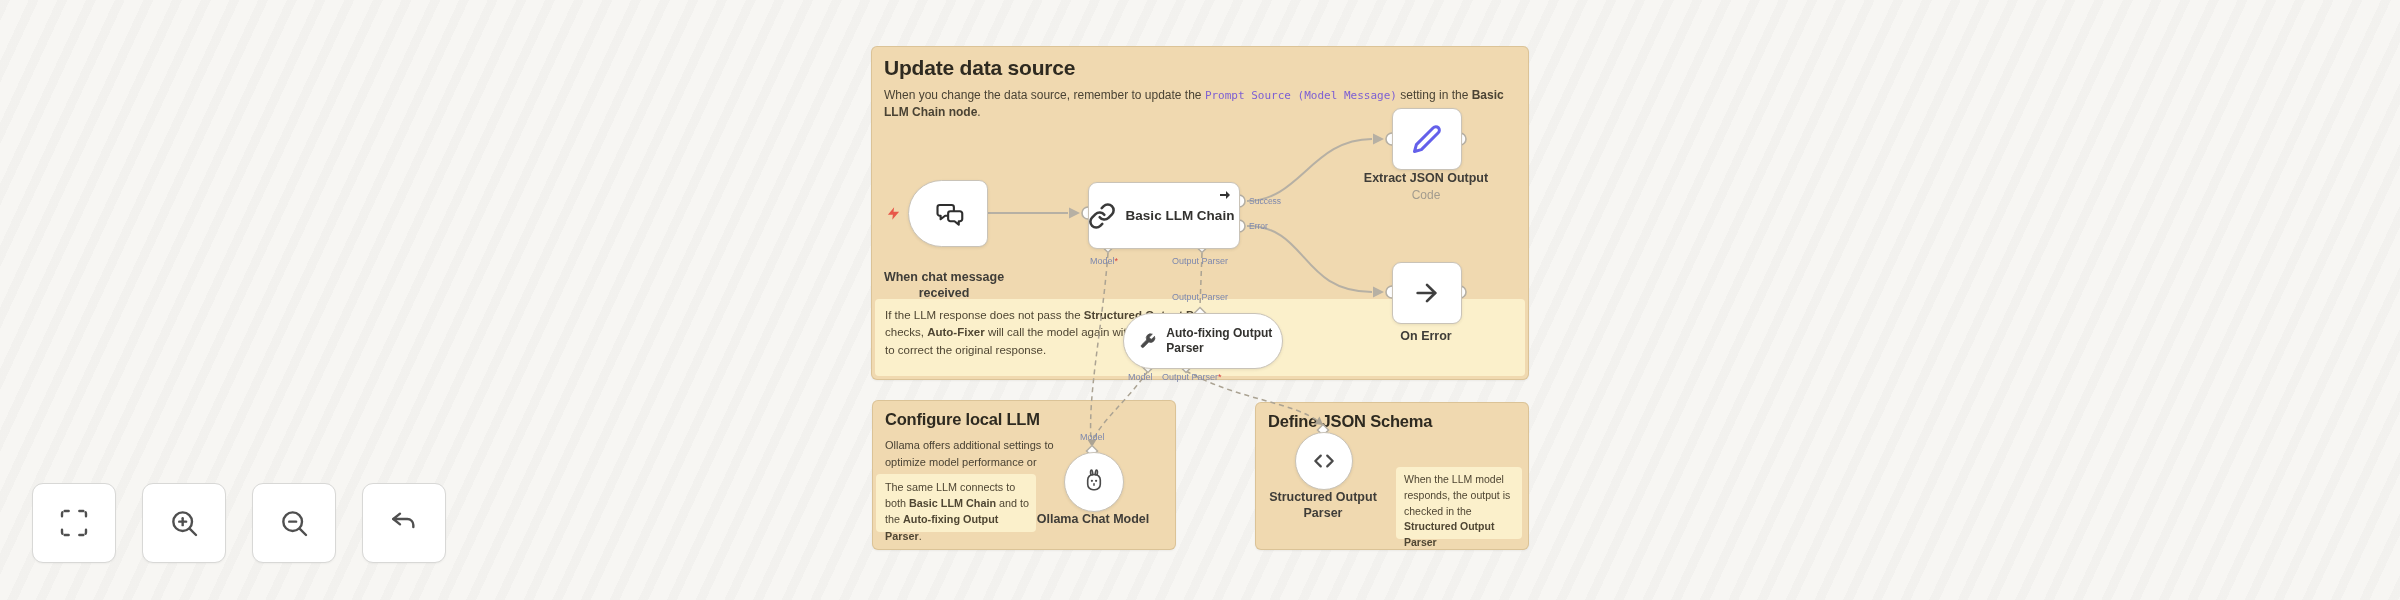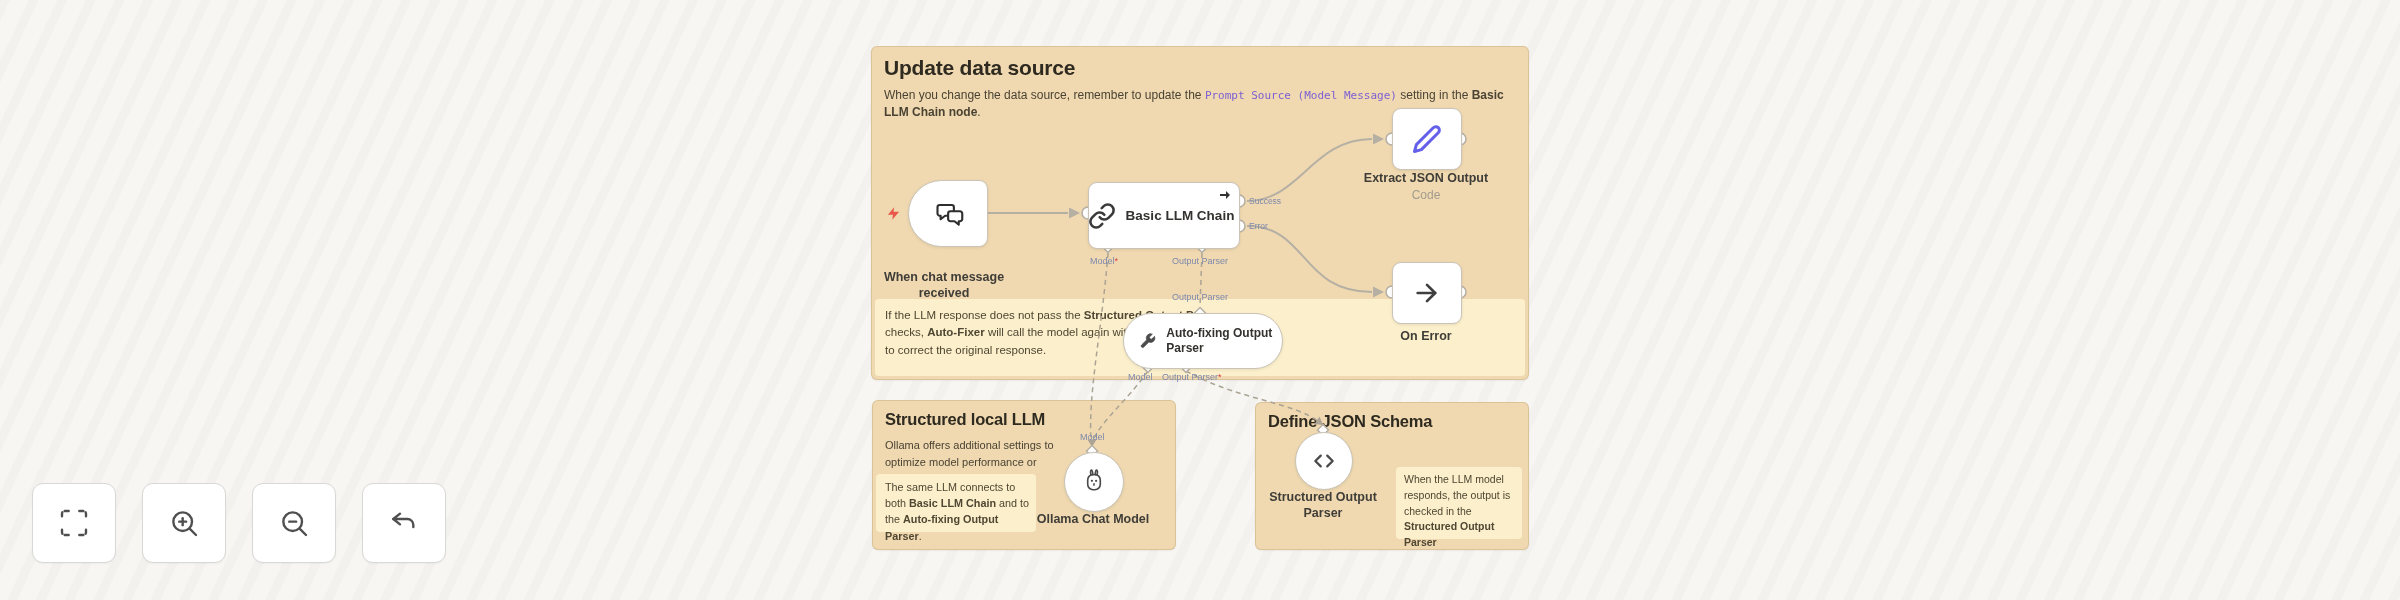--- a/index.html
+++ b/index.html
@@ -50,21 +50,21 @@
 
   <div class="sticky sticky-main" style="left:871px;top:46px;width:656px;height:332px;">
     <h2>Update data source</h2>
     <p class="sticky-body"><span>When you change the data source, remember to update the </span><code class="inline-code">Prompt Source (Model Message)</code><span> setting in the </span><b>Basic LLM Chain node</b><span>.</span></p>
     <div class="ynote" style="left:3px;top:252px;width:650px;height:77px;">
       <p style="padding:8px 0 0 10px;width:345px;"><span>If the LLM response does not pass the </span><b>Structured Output Parser</b><span> checks, </span><b>Auto-Fixer</b><span> will call the model again with a different prompt to correct the original response.</span></p>
     </div>
   </div>
 
   <div class="sticky sticky-sub" style="left:872px;top:400px;width:302px;height:148px;">
-    <h2>Structured local LLM</h2>
+    <h2>Configure local LLM</h2>
     <p class="cfg-body">Ollama offers additional settings to optimize model performance or memory usage.</p>
     <div class="ynote" style="left:3px;top:73px;width:160px;height:58px;">
       <p style="padding:5px 6px 0 9px;font-size:10.8px;"><span>The same LLM connects to both </span><b>Basic LLM Chain</b><span> and to the </span><b>Auto-fixing Output Parser</b><span>.</span></p>
     </div>
   </div>
 
   <div class="sticky sticky-sub" style="left:1255px;top:402px;width:272px;height:146px;">
     <h2>Define JSON Schema</h2>
     <div class="ynote" style="left:140px;top:64px;width:126px;height:72px;">
       <p style="padding:5px 6px 0 8px;font-size:10.5px;"><span>When the LLM model responds, the output is checked in the </span><b>Structured Output Parser</b></p>

